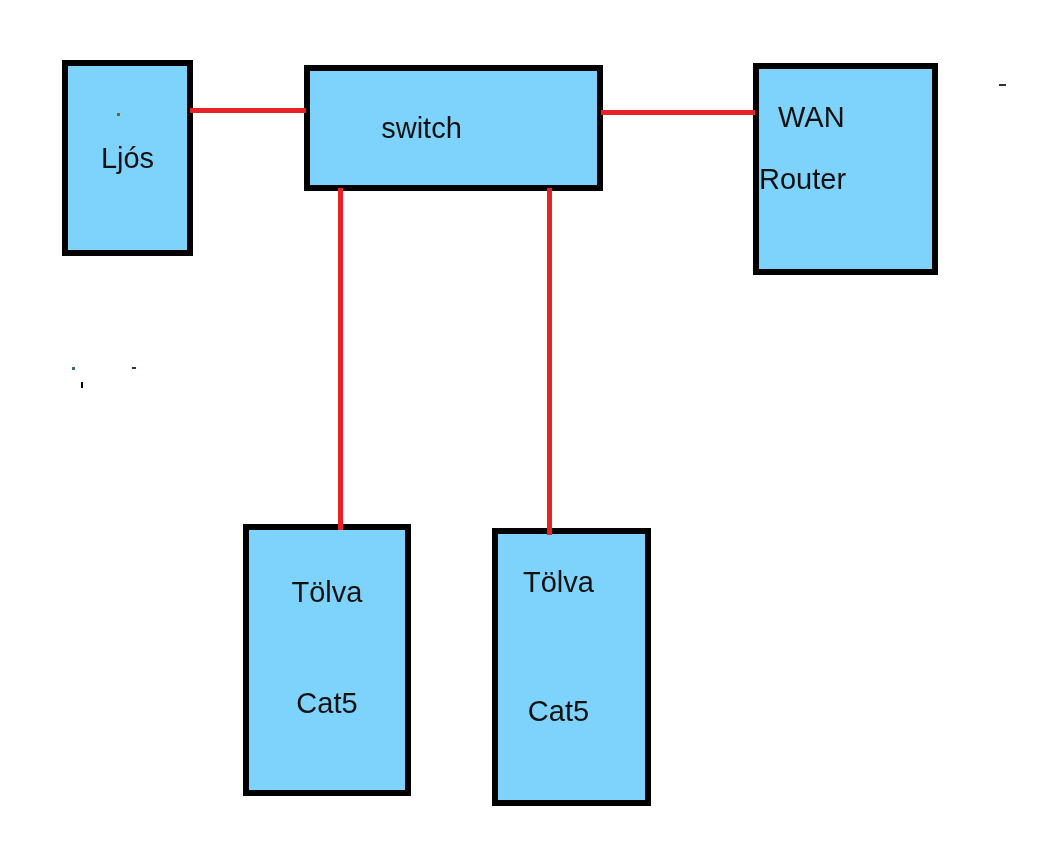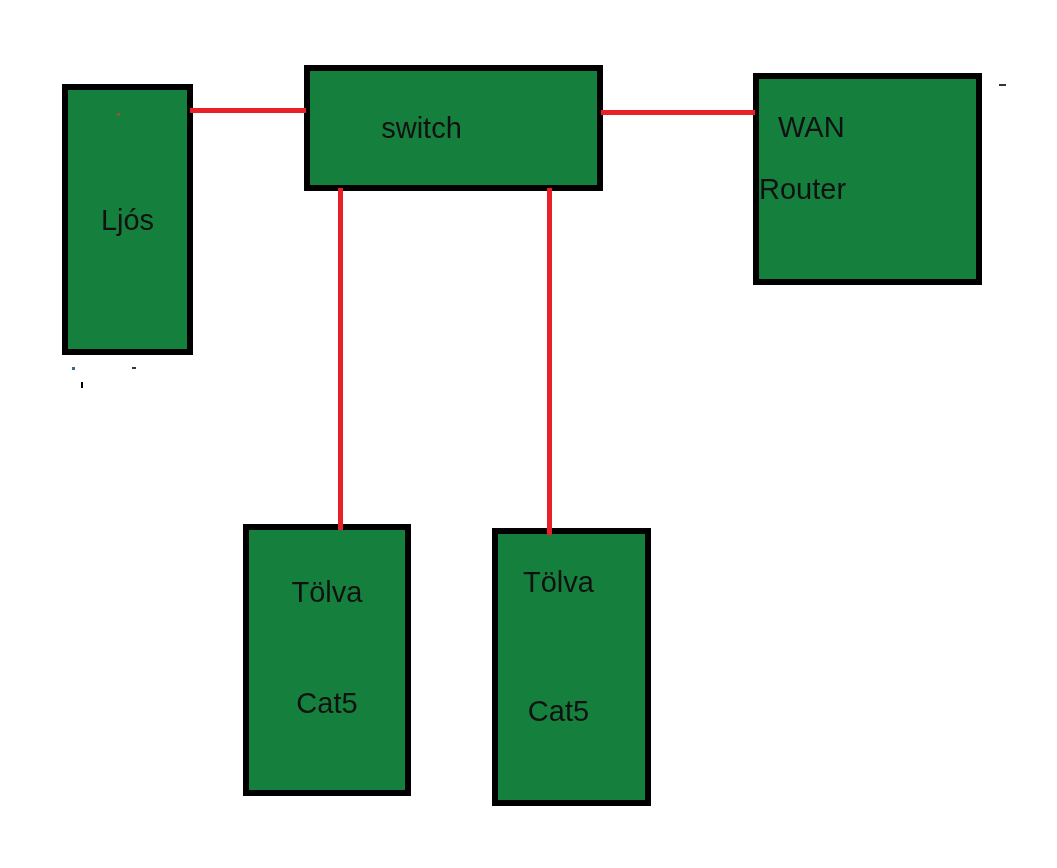--- a/index.html
+++ b/index.html
@@ -13,39 +13,39 @@
     height: 868px;
     background: var(--bg, #ffffff);
     font-family: "Liberation Sans", "DejaVu Sans", sans-serif;
     color: var(--text, #111111);
     overflow: hidden;
   }
   .box {
     position: absolute;
     box-sizing: border-box;
     border: 6px solid var(--border, #000000);
-    background: #15803d;
+    background: #7dd3fc;
     font-size: 29px;
     line-height: 34px;
     color: var(--text, #111111);
   }
   .box .lbl { display: block; }
 
   
   .node-ljos {
-    left: 62px; top: 84px; width: 131px; height: 271px;
+    left: 62px; top: 60px; width: 131px; height: 196px;
     display: flex; align-items: center; justify-content: center;
   }
   .node-switch {
     left: 304px; top: 65px; width: 299px; height: 126px;
     display: flex; align-items: center; justify-content: center;
   }
   .node-switch .lbl { position: relative; left: -32px; }
   .node-router {
-    left: 753px; top: 73px; width: 229px; height: 212px;
+    left: 753px; top: 63px; width: 185px; height: 212px;
     padding: 31px 1px 0 0;
   }
   .node-router .wan { text-align: left; padding-left: 19px; }
   .node-router .router { text-align: left; margin-top: 28px; }
   .node-router .wifi { text-align: center; margin-top: 10px; }
   .node-tolva-left {
     left: 243px; top: 524px; width: 168px; height: 272px;
     padding-top: 45px; text-align: center;
   }
   .node-tolva-left .cable { margin-top: 77px; }

